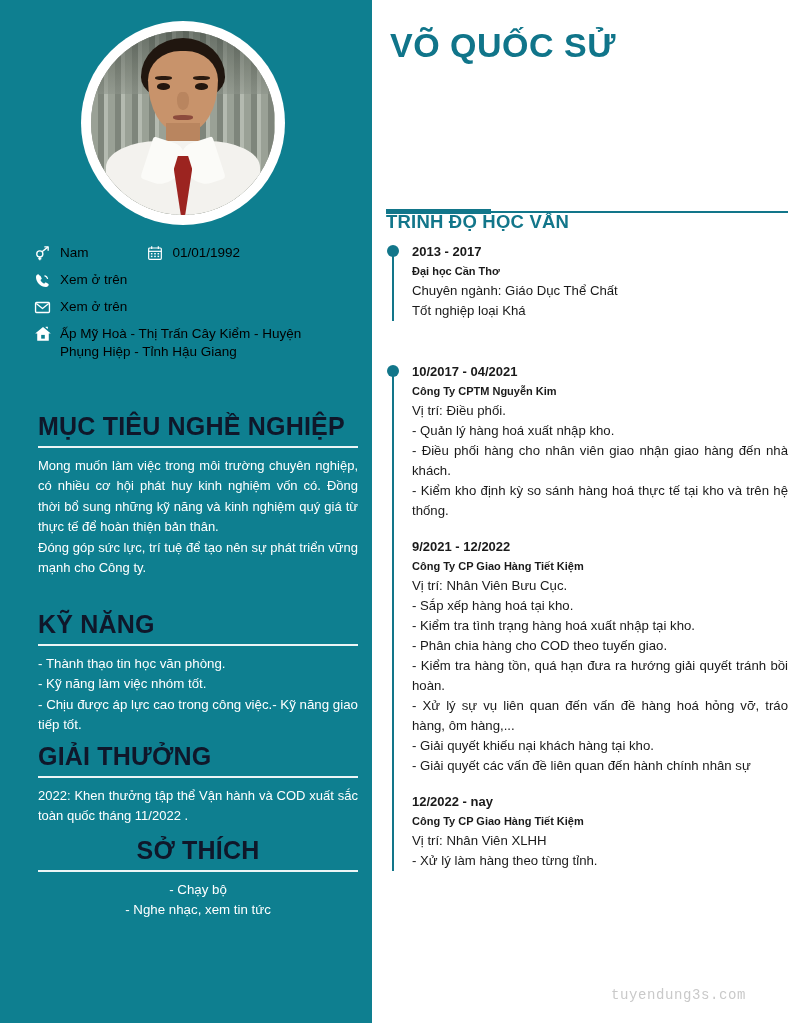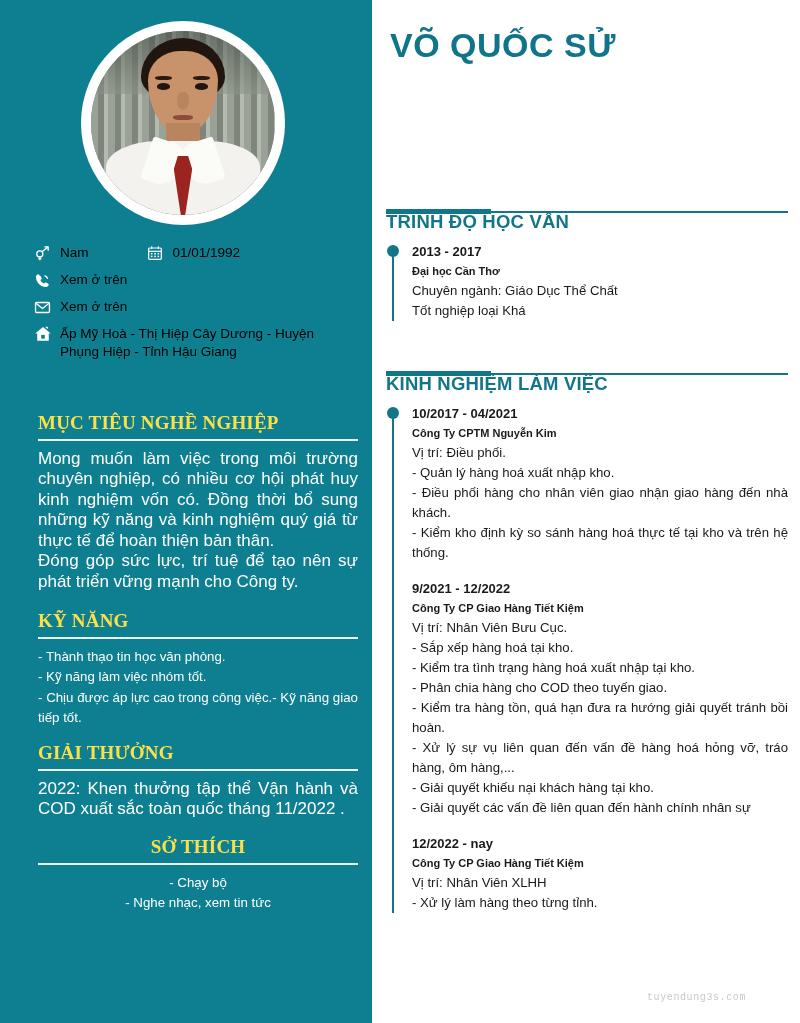--- a/index.html
+++ b/index.html
@@ -154,35 +154,34 @@
     justify-content: flex-start;
     color: #ffffff;
   }
   .ctext { padding-top: 1px; }
   .cgap { width: 58px; min-width:58px; }
 
   
   .lsec { position: absolute; left: 38px; width: 320px; color: #ffffff; }
   .lsec h2 {
     margin: 0 0 5px 0;
-    font-size: 19px;
+    font-size: 25px;
     font-weight: bold;
     letter-spacing: .2px;
-    color: #fde047;
-    font-family: Liberation Serif, serif;
+    color: #0f172a;
   }
   .lrule {
     height: 1.5px;
     background: #ffffff;
     width: 100%;
     margin-bottom: 8px;
     opacity: .92;
   }
   .lbody {
-    font-size: 17px;
+    font-size: 13px;
     line-height: 20.5px;
     text-align: justify;
     color: #ffffff;
   }
   .lbody p { margin: 0; }
   .llist { font-size: 13.3px; line-height: 20.5px; }
   .llist div { margin: 0; }
   .just { text-align: justify; }
 
   
@@ -244,21 +243,21 @@
   .e-date { font-size: 13px; font-weight: bold; color: #1a1a1a; line-height: 19px; }
   .e-org  { font-size: 11px; font-weight: bold; color: #1a1a1a; line-height: 20px; }
   .e-line { font-size: 13.2px; color: #1a1a1a; line-height: 20px; }
   .e-line.j { text-align: justify; }
 
   #watermark {
     position: absolute;
     right: 22px;
     bottom: 20px;
     font-family: "Liberation Mono", monospace;
-    font-size: 10px;
+    font-size: 14px;
     color: #c9c9c9;
     letter-spacing: .6px;
   }
   svg { display:block; }
 </style>
 </head>
 <body>
 
 <div id="page">
 
@@ -337,21 +336,21 @@
 
       <div class="crow">
         <div class="cicon">
           <svg width="18" height="18" viewBox="0 0 24 24" fill="#fff" stroke="none">
             <path d="M12 2.6 1.6 11.3h2.7V21h15.4v-9.7h2.7z"></path>
             <path d="M15.5 2.2h3v3.2l-3-2.2z"></path>
             <rect x="9.6" y="13.2" width="4.8" height="5" fill="#0e7f90"></rect>
           </svg>
         </div>
         <div class="ctext">
-          <div>Ấp Mỹ Hoà - Thị Hiệp Cây Dương - Huyện</div>
+          <div>Ấp Mỹ Hoà - Thị Trấn Cây Kiểm - Huyện</div>
           <div>Phụng Hiệp -  Tỉnh Hậu Giang</div>
         </div>
       </div>
     </div>
 
     <div class="lsec" style="top:412px;">
       <h2>MỤC TIÊU NGHỀ NGHIỆP</h2>
       <div class="lrule"></div>
       <div class="lbody">
         <p class="just">Mong muốn làm việc trong môi trường chuyên nghiệp, có nhiều cơ hội phát huy kinh nghiệm vốn có. Đồng thời bổ sung những kỹ năng và kinh nghiệm quý giá từ thực tế để hoàn thiện bản thân.</p>
@@ -406,25 +405,20 @@
         <div class="entry">
           <div class="e-date">2013 - 2017</div>
           <div class="e-org">Đại học Cần Thơ</div>
           <div class="e-line">Chuyên ngành: Giáo Dục Thể Chất</div>
           <div class="e-line">Tốt nghiệp loại Khá</div>
         </div>
       </div>
     </div>
 
     <div class="rsec" style="top:362px;">
-      <div class="rsec-head">
-        <div class="rule-thin"></div>
-        <div class="rule-thick"></div>
-        <h2>KINH NGHIỆM LÀM VIỆC</h2>
-      </div>
       <div class="timeline">
         <div class="tl-line"></div>
         <div class="tl-dot"></div>
 
         <div class="entry">
           <div class="e-date">10/2017 - 04/2021</div>
           <div class="e-org">Công Ty CPTM Nguyễn Kim</div>
           <div class="e-line">Vị trí: Điều phối.</div>
           <div class="e-line">- Quản lý hàng hoá xuất nhập kho.</div>
           <div class="e-line j">- Điều phối hàng cho nhân viên giao nhận giao hàng đến nhà khách.</div>

